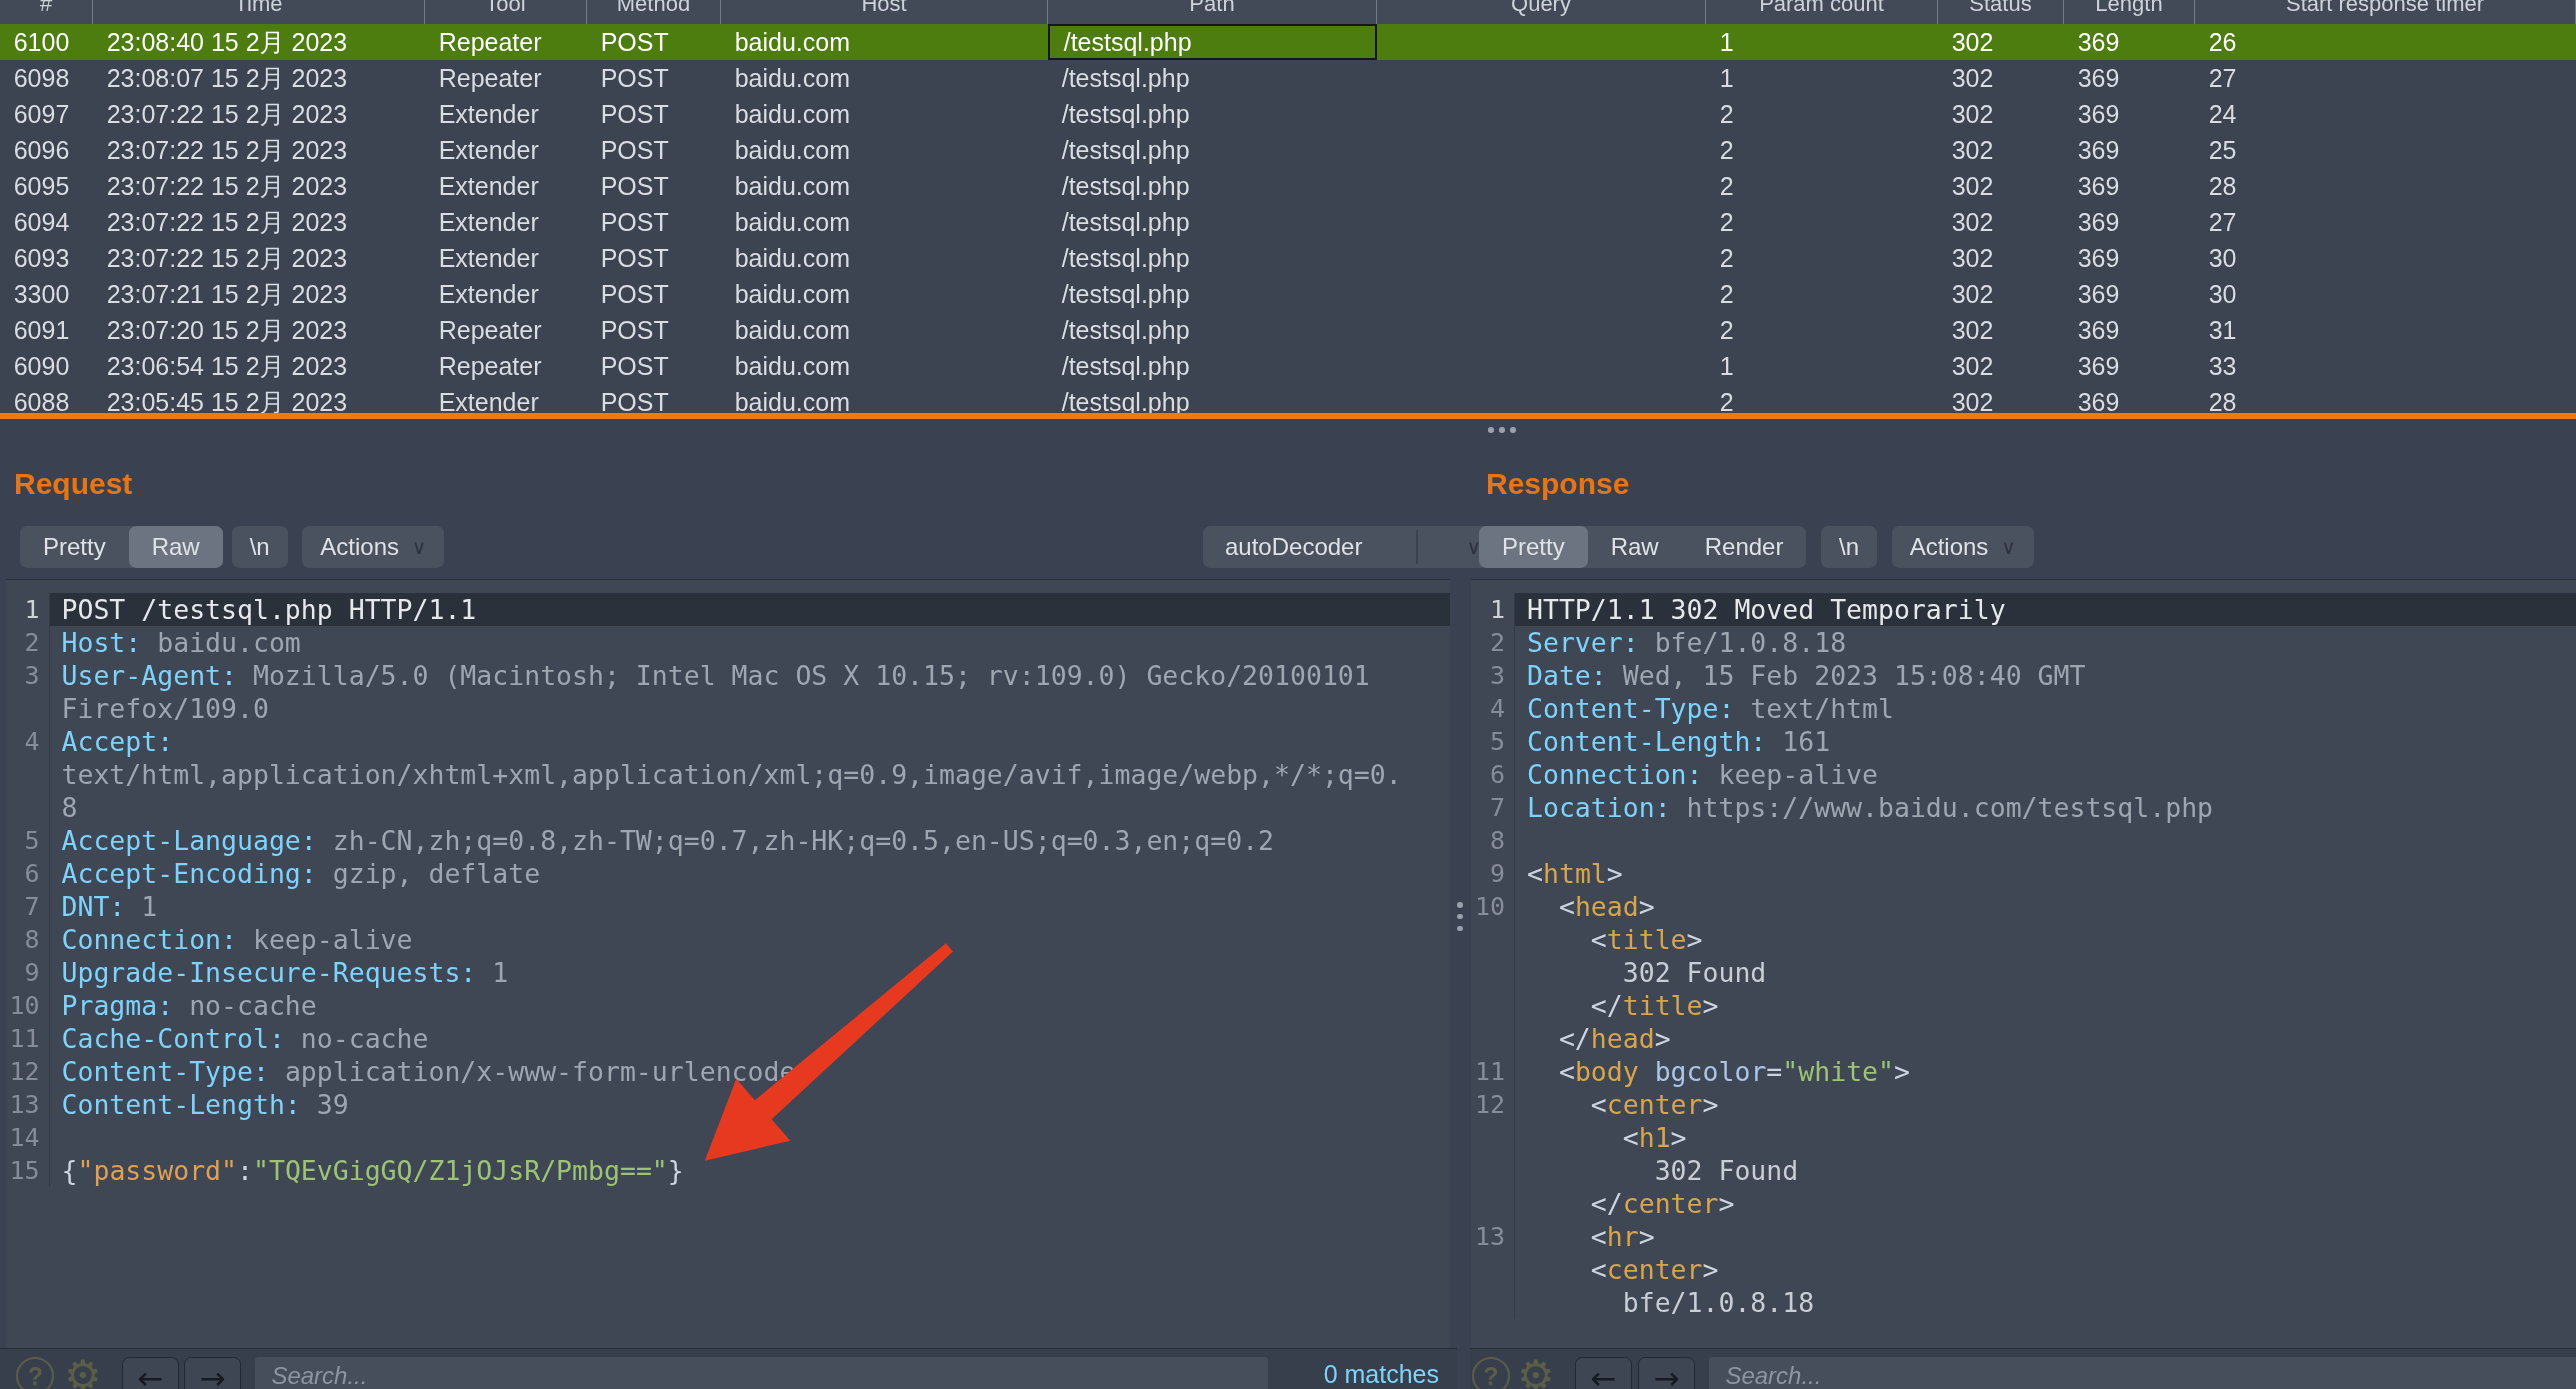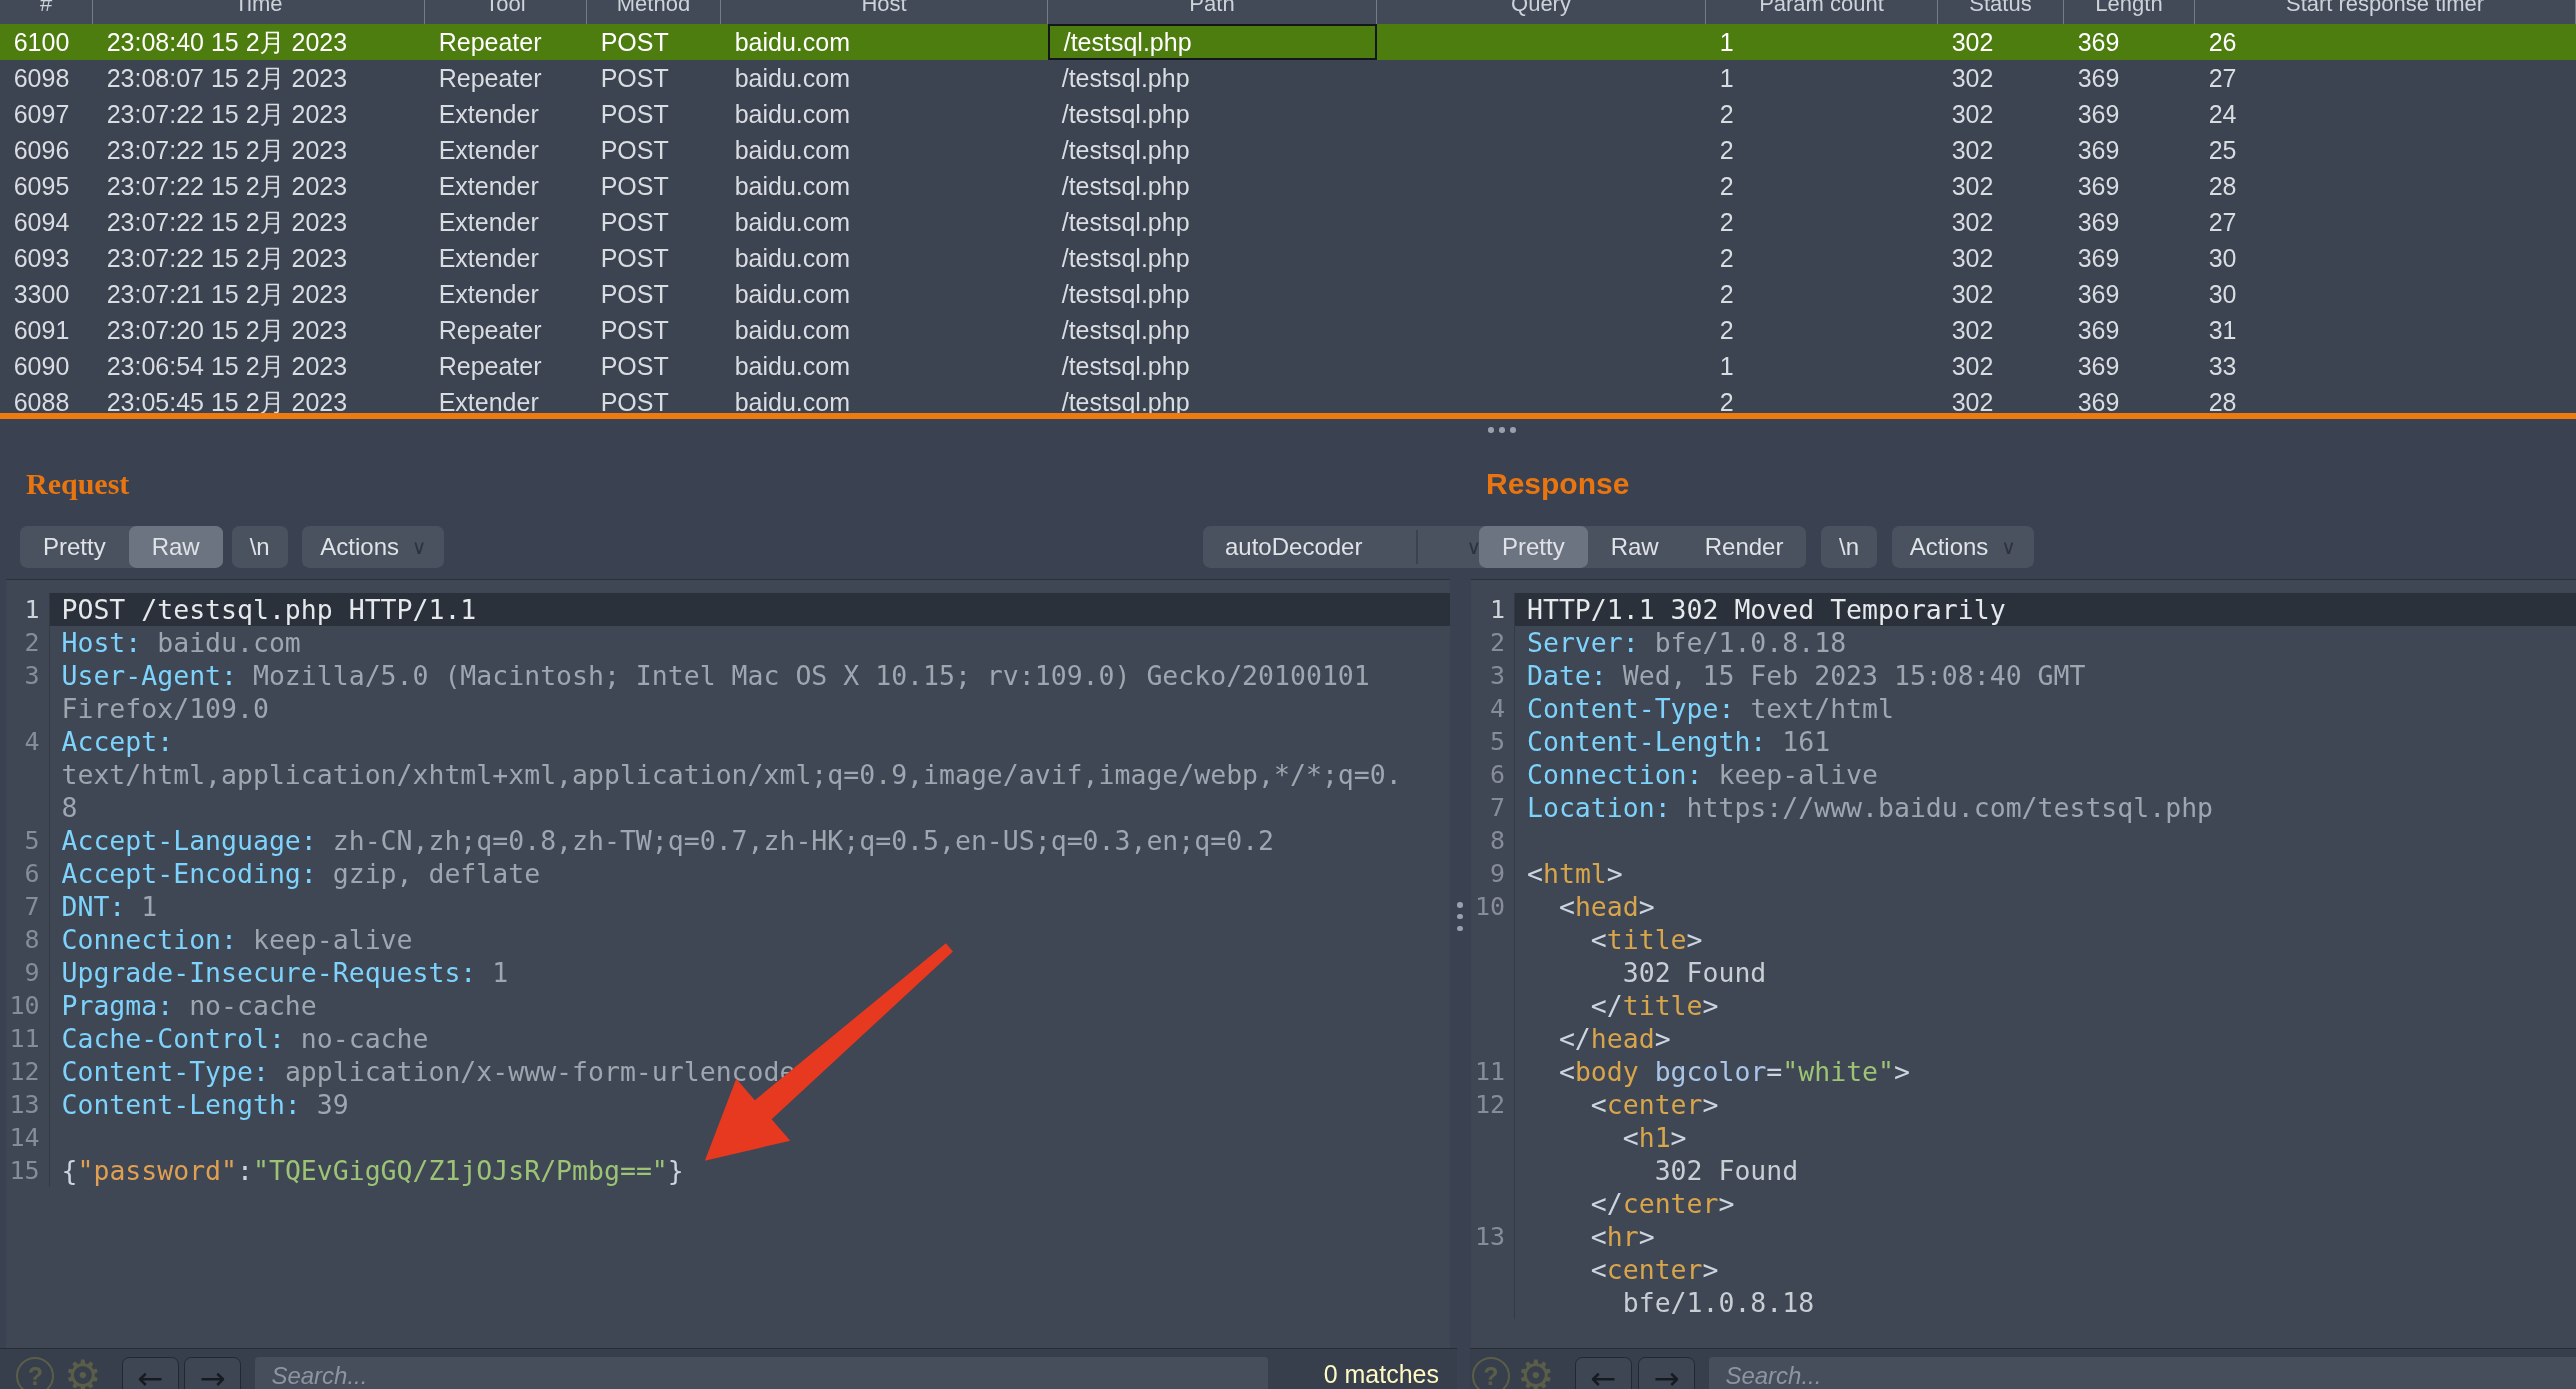--- a/index.html
+++ b/index.html
@@ -16,21 +16,21 @@
   .trow.sel { background:#4d7c0f; color:#ffffff; }
   .tcell { height:100%; display:flex; align-items:center; padding-left:13.7px; white-space:nowrap; overflow:hidden; }
   .tcell.focus { border:2.7px solid #14171c; }
 
   .splitbar { position:absolute; top:413px; left:0; width:2576px; height:6.4px; background:#ee7a10; z-index:6; }
   .dots-h { position:absolute; top:427px; left:1488px; display:flex; gap:5.5px; }
   .dots-h i, .dots-v i { width:5.5px; height:5.5px; border-radius:2.7px; background:#99a0ab; display:block; }
   .dots-v { position:absolute; top:902px; left:1457px; display:flex; flex-direction:column; gap:6.4px; z-index:4; }
 
   .panel-title { position:absolute; top:467px; font-size:30px; font-weight:bold; color:#e8750f; }
-  #req-title { left:26px;font-family:Liberation Serif, serif; } #resp-title { left:1486px; }
+  #req-title { left:14px; } #resp-title { left:1486px; }
 
   
   .tb { position:absolute; top:526px; display:flex; align-items:center; height:42px; }
   .seg-group { display:flex; background:#4a5260; border-radius:7.3px; height:42px; }
   .tb-seg { padding:0 23px; line-height:42px; font-size:24px; color:#dfe2e6; border-radius:7.3px; white-space:pre; }
   .tb-seg.sel { background:#6d7481; }
   .tb-btn { background:#4a5260; border-radius:7.3px; height:42px; display:flex; align-items:center; font-size:24px; color:#dfe2e6; padding:0 18px; white-space:pre; }
   .chev { color:#2d323c; font-size:20px; margin-left:12.8px; font-family:"DejaVu Sans", sans-serif; }
   .mlg { margin-left:9px; } .mlb { margin-left:14.6px; }
   #auto-decoder { position:absolute; left:1203px; top:526px; height:42px; display:flex; align-items:stretch; background:#4a5260; border-radius:7.3px;gap:32px; }
@@ -53,21 +53,21 @@
 
   
   .bottombar { position:absolute; top:1348px; height:41px; background:#383f4c; border-top:1.8px solid #272c35; }
   #req-bar { left:0; width:1457px; }
   #resp-bar { left:1470px; width:1106px; }
   .help-icon { position:absolute; top:8.2px; width:38px; height:38px; border:2.7px solid #5a5e49; border-radius:50%; color:#5a5e49; font-size:25px; font-weight:bold; display:flex; align-items:center; justify-content:center; }
   .gear-icon { position:absolute; top:1.8px; font-size:42px; color:#5a5e49; font-family:"DejaVu Sans", sans-serif; }
   .nav-btn { position:absolute; top:8.2px; width:57px; height:42px; background:#3e4654; border:1.8px solid #23282f; border-radius:7.3px; color:#171b21; font-size:31px; display:flex; align-items:center; justify-content:center; font-family:"DejaVu Sans", sans-serif; }
   .search-input { position:absolute; top:8.2px; height:38px; background:#464e5c; border:none; border-radius:3.7px; font-style:italic; font-size:24px; color:#d7dae0; padding:0 16.4px; font-family:"Liberation Sans", sans-serif; outline:none; }
   .search-input::placeholder { color:#8d95a1; font-style:italic; }
-  .matches { position:absolute; top:11px; right:18px; font-size:25px; color:#fef9c3;text-align:right; }
+  .matches { position:absolute; top:11px; right:18px; font-size:25px; color:#7dd3fc;text-align:right; }
 
   .arrow-overlay { position:absolute; top:0; left:0; z-index:20; pointer-events:none; }
 </style>
 </head>
 <body>
 
 <div class="history">
   <div class="header-row" style="grid-template-columns: 93px 332px 162px 134px 327px 329px 329px 232px 126px 131px 381px;">
       <div class="hcell">
         <span>#</span>

